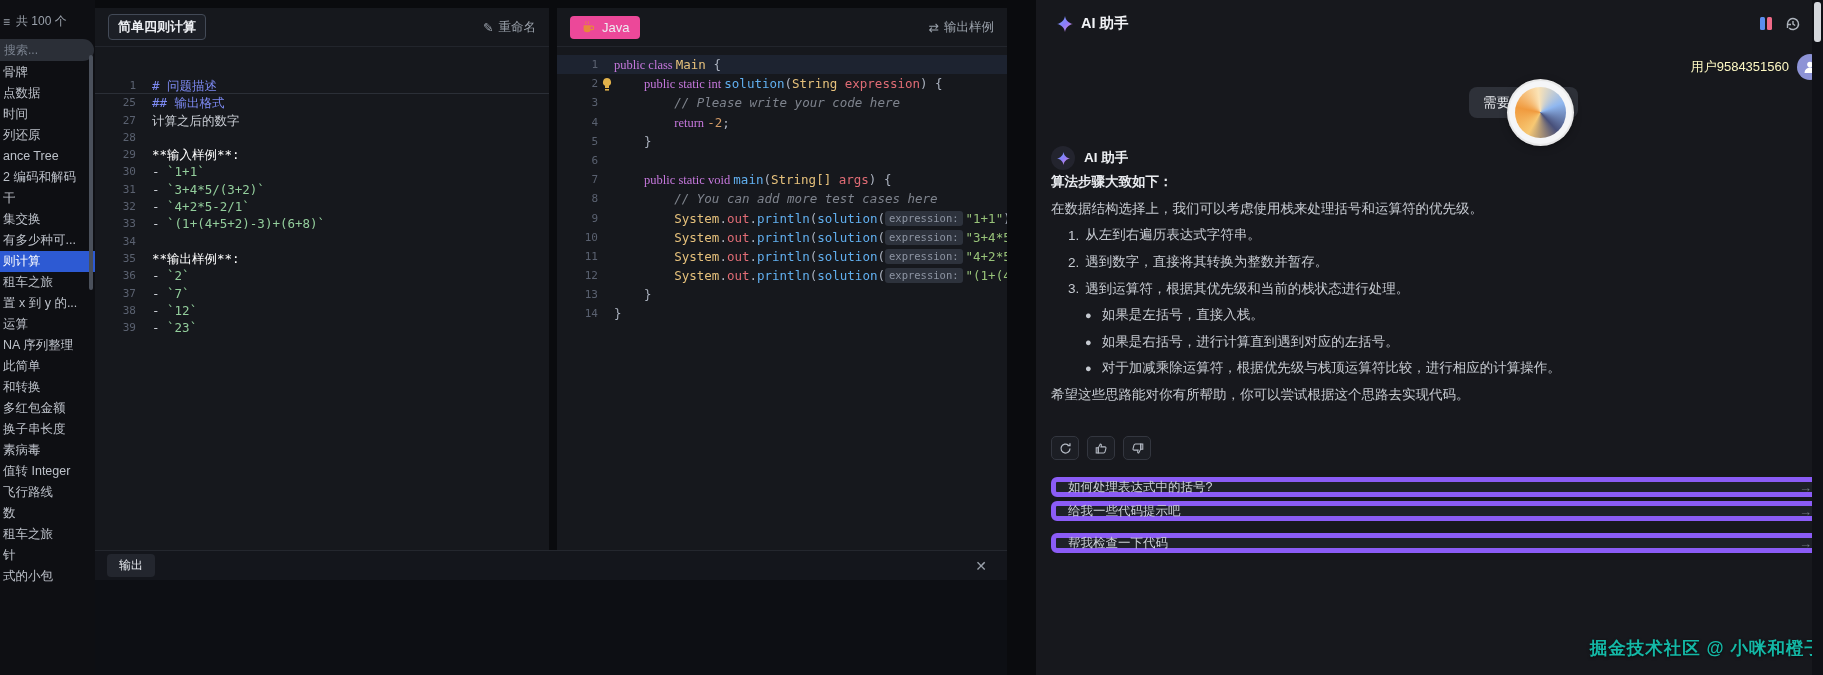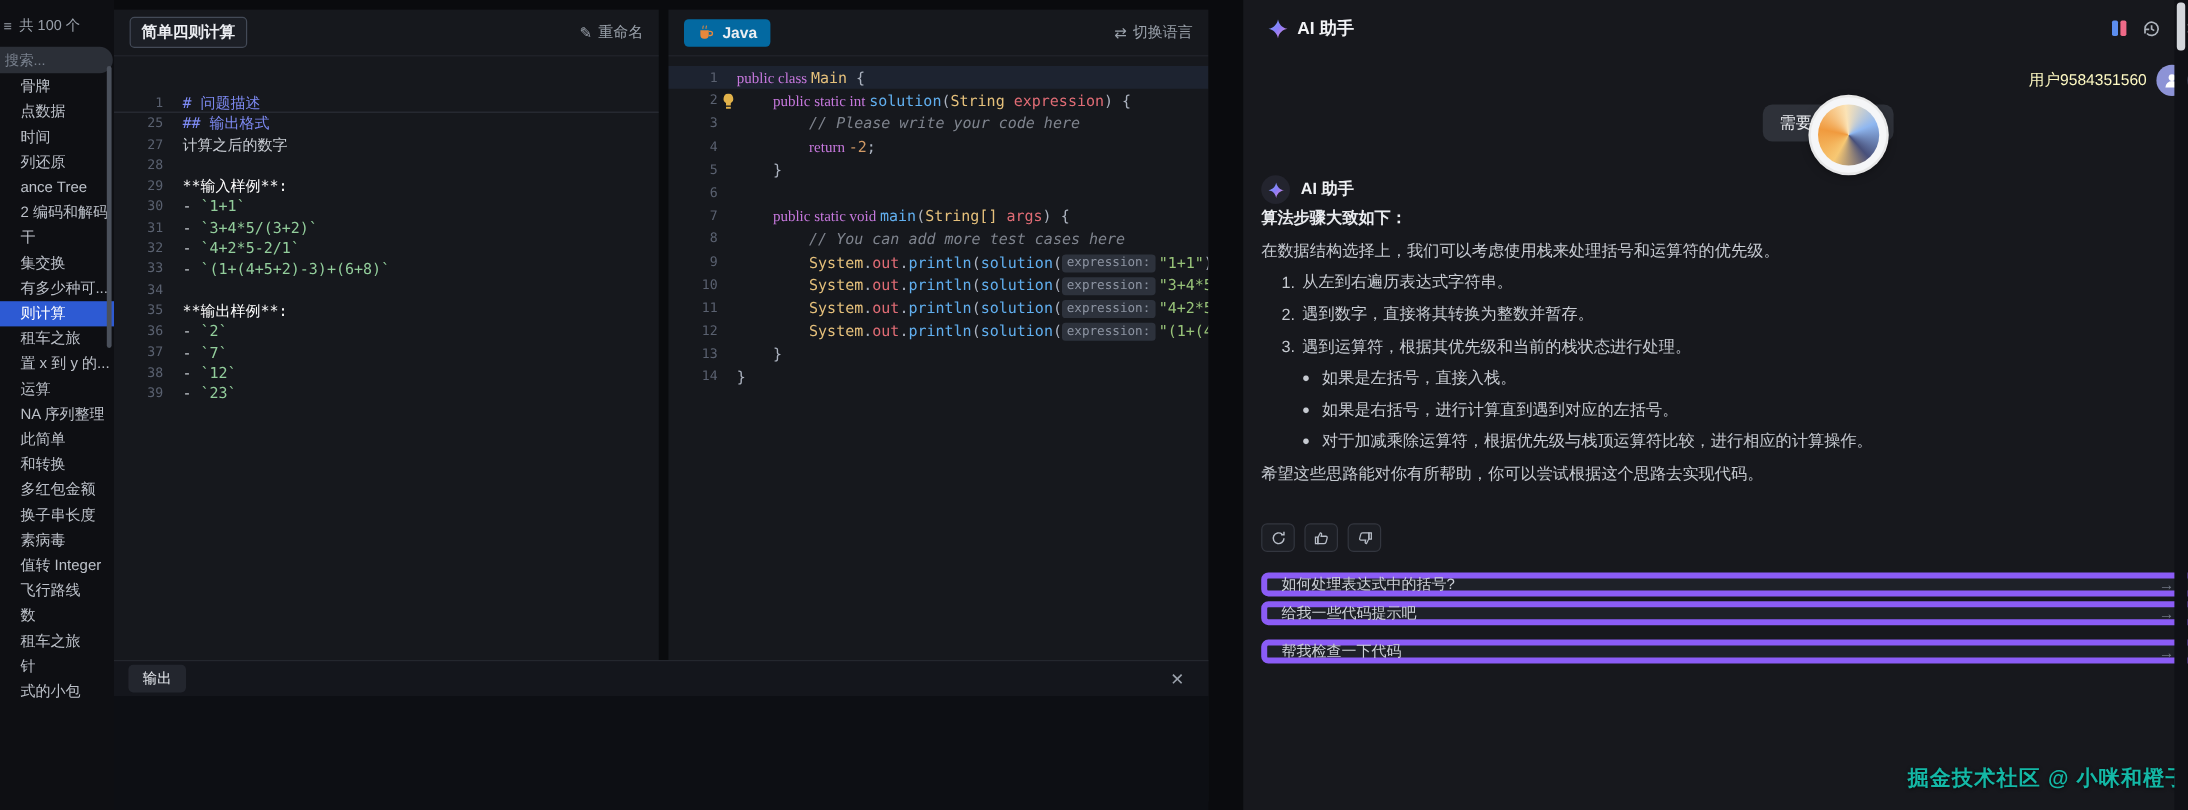--- a/index.html
+++ b/index.html
@@ -8,31 +8,31 @@
     position:relative; overflow:hidden;
     background:#0a0b0e; color:#d6d9de;
     font-family:"Liberation Sans", sans-serif;
   }
   
   .sidebar{position:absolute;left:0;top:0;width:95px;height:675px;overflow:hidden;background:#0e0f13;}
   .sb-count{position:absolute;top:13px;left:3px;display:flex;gap:6px;align-items:center;font-size:12px;color:#9aa1ab;white-space:nowrap;}
   .sb-search{position:absolute;top:39px;left:-14px;width:108px;height:22px;border-radius:11px;border:none;background:#2b2f37;color:#79818e;font-size:12px;padding:0 10px 0 18px;outline:none;font-family:inherit;}
   .sb-search::placeholder{color:#79818e;}
   .sb-list{position:absolute;top:62px;left:0;width:95px;}
-  .sb-item{height:21px;line-height:21px;font-size:12.5px;color:#bcc1c9;padding-left:17px;white-space:nowrap;overflow:hidden;cursor:pointer;}
+  .sb-item{height:21px;line-height:21px;font-size:12.5px;color:#bcc1c9;padding-left:3px;white-space:nowrap;overflow:hidden;cursor:pointer;}
   .sb-item.sel{background:#2d5ad3;color:#fff;}
   .sb-scroll{position:absolute;left:89px;top:55px;width:4px;height:235px;border-radius:2px;background:#4a505b;}
   
   .panel{position:absolute;top:8px;height:660px;background:#16181d;overflow:hidden;}
   .panel.desc{left:95px;width:454px;}
   .panel.code{left:557px;width:450px;}
   .p-head{height:39px;display:flex;align-items:center;justify-content:space-between;padding:0 13px;border-bottom:1px solid #22252c;}
   .title-badge{border:1px solid #434a57;background:#1c1f26;border-radius:4px;padding:3px 9px;font-size:13px;font-weight:bold;color:#eceef2;}
   .head-btn{display:flex;align-items:center;gap:5px;font-size:12.5px;color:#9aa1ab;cursor:pointer;}
-  .java-tab{display:flex;align-items:center;gap:7px;background:#0369a1;border-radius:4px;padding:4px 11px;font-size:13px;color:#eceef2;cursor:pointer;font-weight:bold;}
+  .java-tab{display:flex;align-items:center;gap:7px;background:#ec4899;border-radius:4px;padding:4px 11px;font-size:13px;color:#eceef2;cursor:pointer;}
   
   .desc-lines{padding-top:30px;}
   .md-row{display:flex;height:17.3px;line-height:17.3px;font-family:"DejaVu Sans Mono",monospace;font-size:12.5px;}
   .md-row.fold{border-bottom:1px solid #2b2f37;}
   .gutter{flex:none;width:57px;text-align:right;padding-right:16px;color:#5a6170;font-size:11px;}
   .line-text{flex:1;white-space:pre;overflow:hidden;}
   .c-h{color:#7d8af2;} .c-t{color:#c9cdd4;} .c-b{color:#ffffff;font-weight:normal;} .c-code{color:#93ce9c;}
   
   .code-lines{padding-top:8px;}
   .code-row{position:relative;display:flex;height:19.2px;line-height:19.2px;font-family:"DejaVu Sans Mono",monospace;font-size:12.5px;}
@@ -199,21 +199,21 @@
         <svg width="14" height="14" viewBox="0 0 16 16">
             <path d="M3 6h8v4.5A3.5 3.5 0 0 1 7.5 14h-1A3.5 3.5 0 0 1 3 10.5z" fill="#e8883c"></path>
             <path d="M11 7h1.5a2 2 0 0 1 0 4H11" fill="none" stroke="#e8883c" stroke-width="1.3"></path>
             <path d="M5.5 1.5c1 1-1 2 .2 3M8.5 1.5c1 1-1 2 .2 3" stroke="#e8883c" stroke-width="1" fill="none"></path>
           </svg>
       </span>
       <span>Java</span>
     </span>
     <span class="head-btn">
       <span>⇄</span>
-      <span>切换语言</span>
+      <span>输出样例</span>
     </span>
   </div>
   <div class="code-lines">
       <div class="code-row hl">
         <span class="gutter">1</span>
         <span class="line-text"><span class="c-kw">public class </span><span class="c-ty">Main</span><span class="c-pl"> {</span></span>
       </div>
       <div class="code-row">
         <span class="gutter">2</span>
         <span class="bulb"><svg width="10" height="13" viewBox="0 0 10 13">

